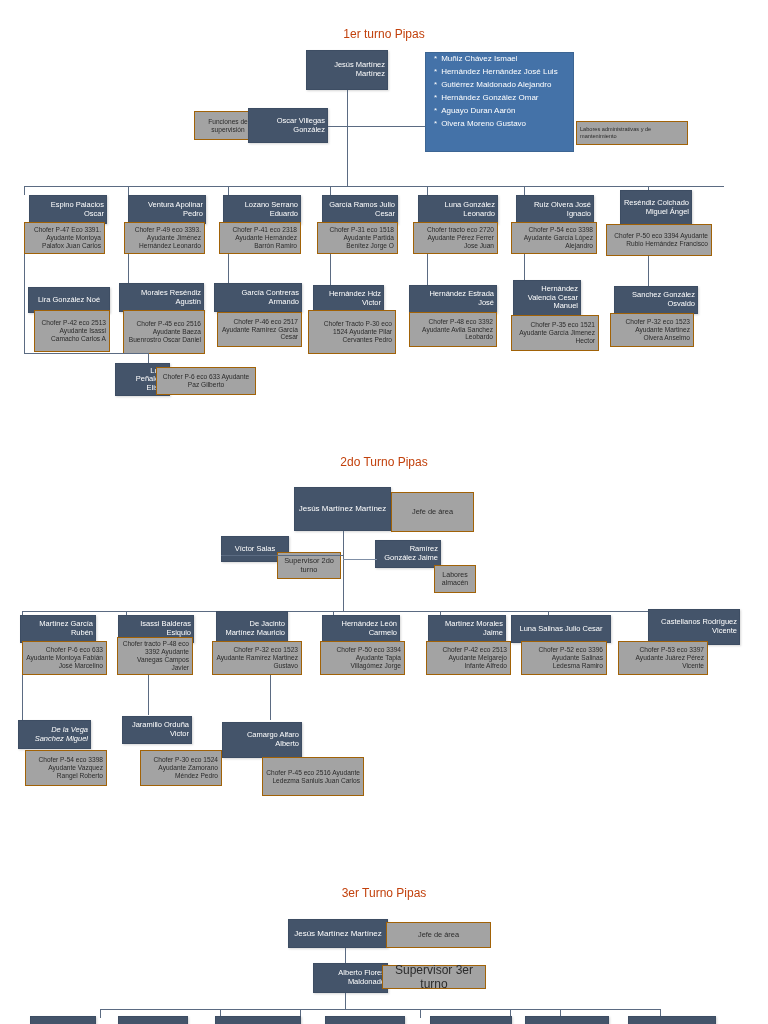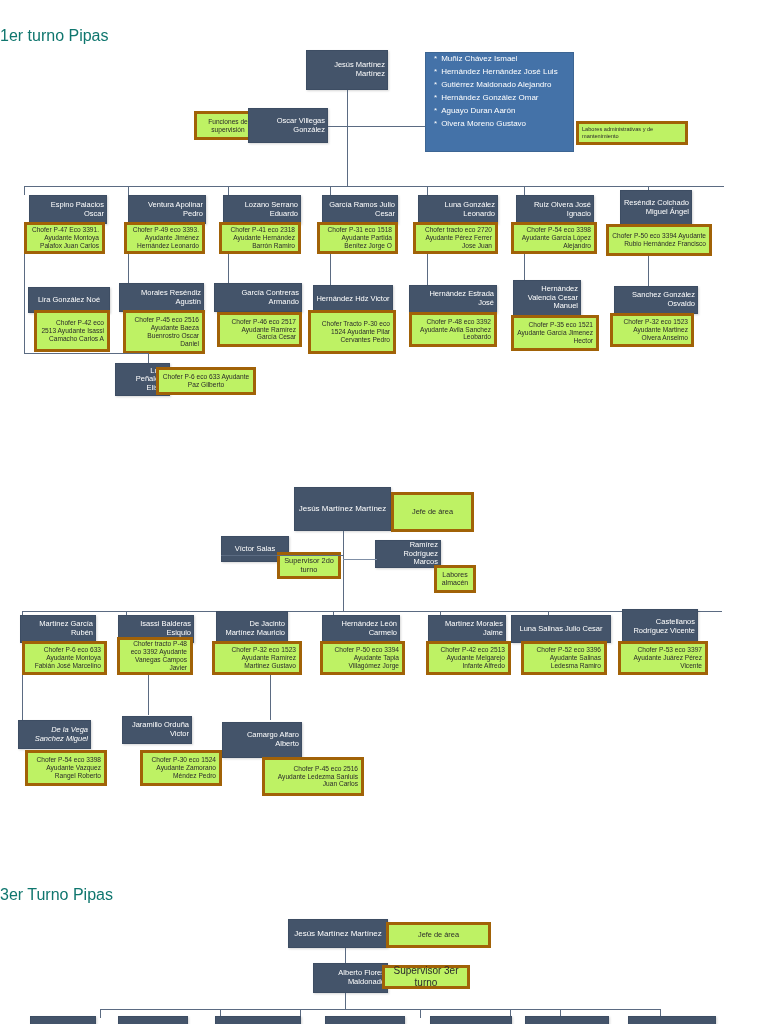--- a/index.html
+++ b/index.html
@@ -1,32 +1,32 @@
 <!DOCTYPE html>
 <html><head>
 <meta charset="utf-8">
 <style>
   html,body{margin:0;padding:0;background:#ffffff;}
   body{width:768px;height:1024px;position:relative;overflow:hidden;
        font-family:"Liberation Sans","DejaVu Sans",sans-serif;
        -webkit-font-smoothing:antialiased;}
   .canvas{position:relative;width:768px;height:1024px;}
 
-  .title{position:absolute;font-size:16px;color:#0f766e;
+  .title{position:absolute;font-size:12px;color:#c2410c;text-align:center;
          font-family:"Liberation Sans",sans-serif;white-space:nowrap;}
 
   
   .nb{position:absolute;background:#44546A;color:#ffffff;
       border:1px solid #3d4d63;box-sizing:border-box;
       display:flex;align-items:center;justify-content:center;
       text-align:right;line-height:1.15;font-size:7.5px;
       padding:1px 2px;}
   
-  .lb{position:absolute;background:#bef264;color:#2b2b2b;
-      border:3px solid #a16207;box-sizing:border-box;
+  .lb{position:absolute;background:#a3a3a3;color:#2b2b2b;
+      border:1px solid #a16207;box-sizing:border-box;
       display:flex;align-items:center;justify-content:flex-end;
       text-align:right;line-height:1.2;font-size:6.6px;
       padding:2px 3px;}
   .lb.ctr{justify-content:center;text-align:center;}
   .lb.lft{justify-content:flex-start;text-align:left;}
 
   
   .roster{position:absolute;background:#4472A8;border:1px solid #3c6593;
           box-sizing:border-box;color:#ffffff;font-size:8px;
           padding:0 8px;line-height:1.62;}
@@ -107,47 +107,48 @@
 
   <div class="nb shadow" style="left:28px;top:287px;width:82px;height:26px;">Lira González Noé</div>
   <div class="lb" style="left:34px;top:310px;width:76px;height:42px;">Chofer P-42 eco 2513 Ayudante Isassi Camacho Carlos A</div>
 
   <div class="nb shadow" style="left:119px;top:283px;width:85px;height:29px;">Morales Reséndiz Agustín</div>
   <div class="lb" style="left:123px;top:310px;width:82px;height:44px;">Chofer P-45 eco 2516 Ayudante  Baeza Buenrostro Oscar Daniel</div>
 
   <div class="nb shadow" style="left:214px;top:283px;width:88px;height:29px;">García Contreras Armando</div>
   <div class="lb" style="left:217px;top:312px;width:85px;height:35px;">Chofer P-46 eco 2517 Ayudante Ramírez García Cesar</div>
 
-  <div class="nb shadow" style="left:313px;top:285px;width:80px;height:28px;">Hernández Hdz Victor</div>
+  <div class="nb shadow" style="left:313px;top:285px;width:71px;height:28px;">Hernández Hdz Victor</div>
   <div class="lb" style="left:308px;top:310px;width:88px;height:44px;">Chofer Tracto P-30 eco 1524 Ayudante Pilar Cervantes Pedro</div>
 
   <div class="nb shadow" style="left:409px;top:285px;width:88px;height:28px;">Hernández Estrada José</div>
   <div class="lb" style="left:409px;top:312px;width:88px;height:35px;">Chofer P-48 eco 3392 Ayudante Avila Sanchez Leobardo</div>
 
   <div class="nb shadow" style="left:513px;top:280px;width:68px;height:36px;">Hernández Valencia Cesar Manuel</div>
   <div class="lb" style="left:511px;top:315px;width:88px;height:36px;">Chofer P-35 eco 1521 Ayudante García Jimenez Hector</div>
 
   <div class="nb shadow" style="left:614px;top:286px;width:84px;height:28px;">Sanchez González Osvaldo</div>
   <div class="lb" style="left:610px;top:313px;width:84px;height:34px;">Chofer P-32 eco 1523 Ayudante Martinez Olvera Anselmo</div>
 
   <div class="ln lnh" style="left:24px;top:353px;width:125px;"></div>
   <div class="ln lnv" style="left:148px;top:353px;height:10px;"></div>
   <div class="nb shadow" style="left:115px;top:363px;width:55px;height:33px;">Luna Peñaloza Eliseo</div>
   <div class="lb ctr" style="left:156px;top:367px;width:100px;height:28px;">Chofer P-6 eco 633 Ayudante Paz Gilberto</div>
 
+  <div class="title" style="left:0;top:455px;width:768px;">2do Turno Pipas</div>
 
   <div class="nb shadow" style="left:294px;top:487px;width:97px;height:44px;font-size:8px;">Jesús Martínez Martínez</div>
   <div class="lb ctr" style="left:391px;top:492px;width:83px;height:40px;font-size:7.4px;">Jefe de área</div>
 
   <div class="nb shadow" style="left:221px;top:536px;width:68px;height:26px;">Víctor Salas</div>
   <div class="lb ctr" style="left:277px;top:552px;width:64px;height:27px;font-size:7.4px;">
     <span>Supervisor 2do turno</span>
   </div>
 
-  <div class="nb shadow" style="left:375px;top:540px;width:66px;height:28px;">Ramírez Rodríguez Marcos</div>
+  <div class="nb shadow" style="left:375px;top:540px;width:66px;height:28px;">Ramírez González Jaime</div>
   <div class="lb ctr" style="left:434px;top:565px;width:42px;height:28px;font-size:7px;">Labores almacén</div>
 
   <div class="ln lnv" style="left:343px;top:531px;height:80px;"></div>
   <div class="ln lnh" style="left:221px;top:555px;width:122px;"></div>
   <div class="ln lnh ln-lt" style="left:343px;top:559px;width:34px;"></div>
   <div class="ln lnh" style="left:22px;top:611px;width:700px;"></div>
 
   <div class="ln lnv" style="left:22px;top:611px;height:9px;"></div>
   <div class="ln lnv" style="left:126px;top:611px;height:9px;"></div>
   <div class="ln lnv" style="left:230px;top:611px;height:9px;"></div>
@@ -167,21 +168,21 @@
 
   <div class="nb shadow" style="left:322px;top:615px;width:78px;height:28px;">Hernández León Carmelo</div>
   <div class="lb" style="left:320px;top:641px;width:85px;height:34px;">Chofer P-50 eco 3394 Ayudante Tapia Villagómez Jorge</div>
 
   <div class="nb shadow" style="left:428px;top:615px;width:78px;height:28px;">Martínez Morales Jaime</div>
   <div class="lb" style="left:426px;top:641px;width:85px;height:34px;">Chofer P-42 eco 2513 Ayudante Melgarejo Infante Alfredo</div>
 
   <div class="nb shadow" style="left:511px;top:615px;width:100px;height:28px;">Luna Salinas Julio Cesar</div>
   <div class="lb" style="left:521px;top:641px;width:86px;height:34px;">Chofer P-52 eco 3396 Ayudante Salinas Ledesma Ramiro</div>
 
-  <div class="nb shadow" style="left:622px;top:609px;width:76px;height:36px;">Castellanos Rodríguez Vicente</div>
+  <div class="nb shadow" style="left:648px;top:609px;width:92px;height:36px;">Castellanos Rodríguez Vicente</div>
   <div class="lb" style="left:618px;top:641px;width:90px;height:34px;">Chofer P-53 eco 3397 Ayudante Juárez Pérez Vicente</div>
 
   <div class="ln lnv" style="left:22px;top:675px;height:45px;"></div>
   <div class="ln lnv" style="left:148px;top:675px;height:40px;"></div>
   <div class="ln lnv" style="left:270px;top:675px;height:45px;"></div>
 
   <div class="nb shadow" style="left:18px;top:720px;width:73px;height:29px;font-style:italic;">De la Vega Sanchez Miguel</div>
   <div class="lb" style="left:25px;top:750px;width:82px;height:36px;">Chofer P-54 eco 3398 Ayudante Vazquez Rangel Roberto</div>
 
   <div class="nb shadow" style="left:122px;top:716px;width:70px;height:28px;">Jaramillo Orduña Victor</div>
@@ -189,21 +190,21 @@
 
   <div class="nb shadow" style="left:222px;top:722px;width:80px;height:36px;">Camargo Alfaro Alberto</div>
   <div class="lb" style="left:262px;top:757px;width:102px;height:39px;">Chofer P-45 eco 2516 Ayudante Ledezma Sanluis Juan Carlos</div>
 
   <div class="title" style="left:0;top:886px;width:768px;">3er Turno Pipas</div>
 
   <div class="nb shadow" style="left:288px;top:919px;width:100px;height:29px;font-size:8px;">Jesús Martínez Martínez</div>
   <div class="lb ctr" style="left:386px;top:922px;width:105px;height:26px;font-size:7.4px;">Jefe de área</div>
 
   <div class="nb shadow" style="left:313px;top:963px;width:75px;height:30px;">Alberto Flores Maldonado</div>
-  <div class="lb ctr" style="left:382px;top:965px;width:88px;height:24px;font-size:10px;">Supervisor 3er turno</div>
+  <div class="lb ctr" style="left:382px;top:965px;width:104px;height:24px;font-size:12px;">Supervisor 3er turno</div>
 
   <div class="ln lnv" style="left:345px;top:948px;height:15px;"></div>
   <div class="ln lnv" style="left:345px;top:993px;height:16px;"></div>
   <div class="ln lnh" style="left:100px;top:1009px;width:560px;"></div>
 
   <div class="ln lnv" style="left:100px;top:1009px;height:9px;"></div>
   <div class="ln lnv" style="left:220px;top:1009px;height:9px;"></div>
   <div class="ln lnv" style="left:300px;top:1009px;height:9px;"></div>
   <div class="ln lnv" style="left:420px;top:1009px;height:9px;"></div>
   <div class="ln lnv" style="left:510px;top:1009px;height:9px;"></div>

